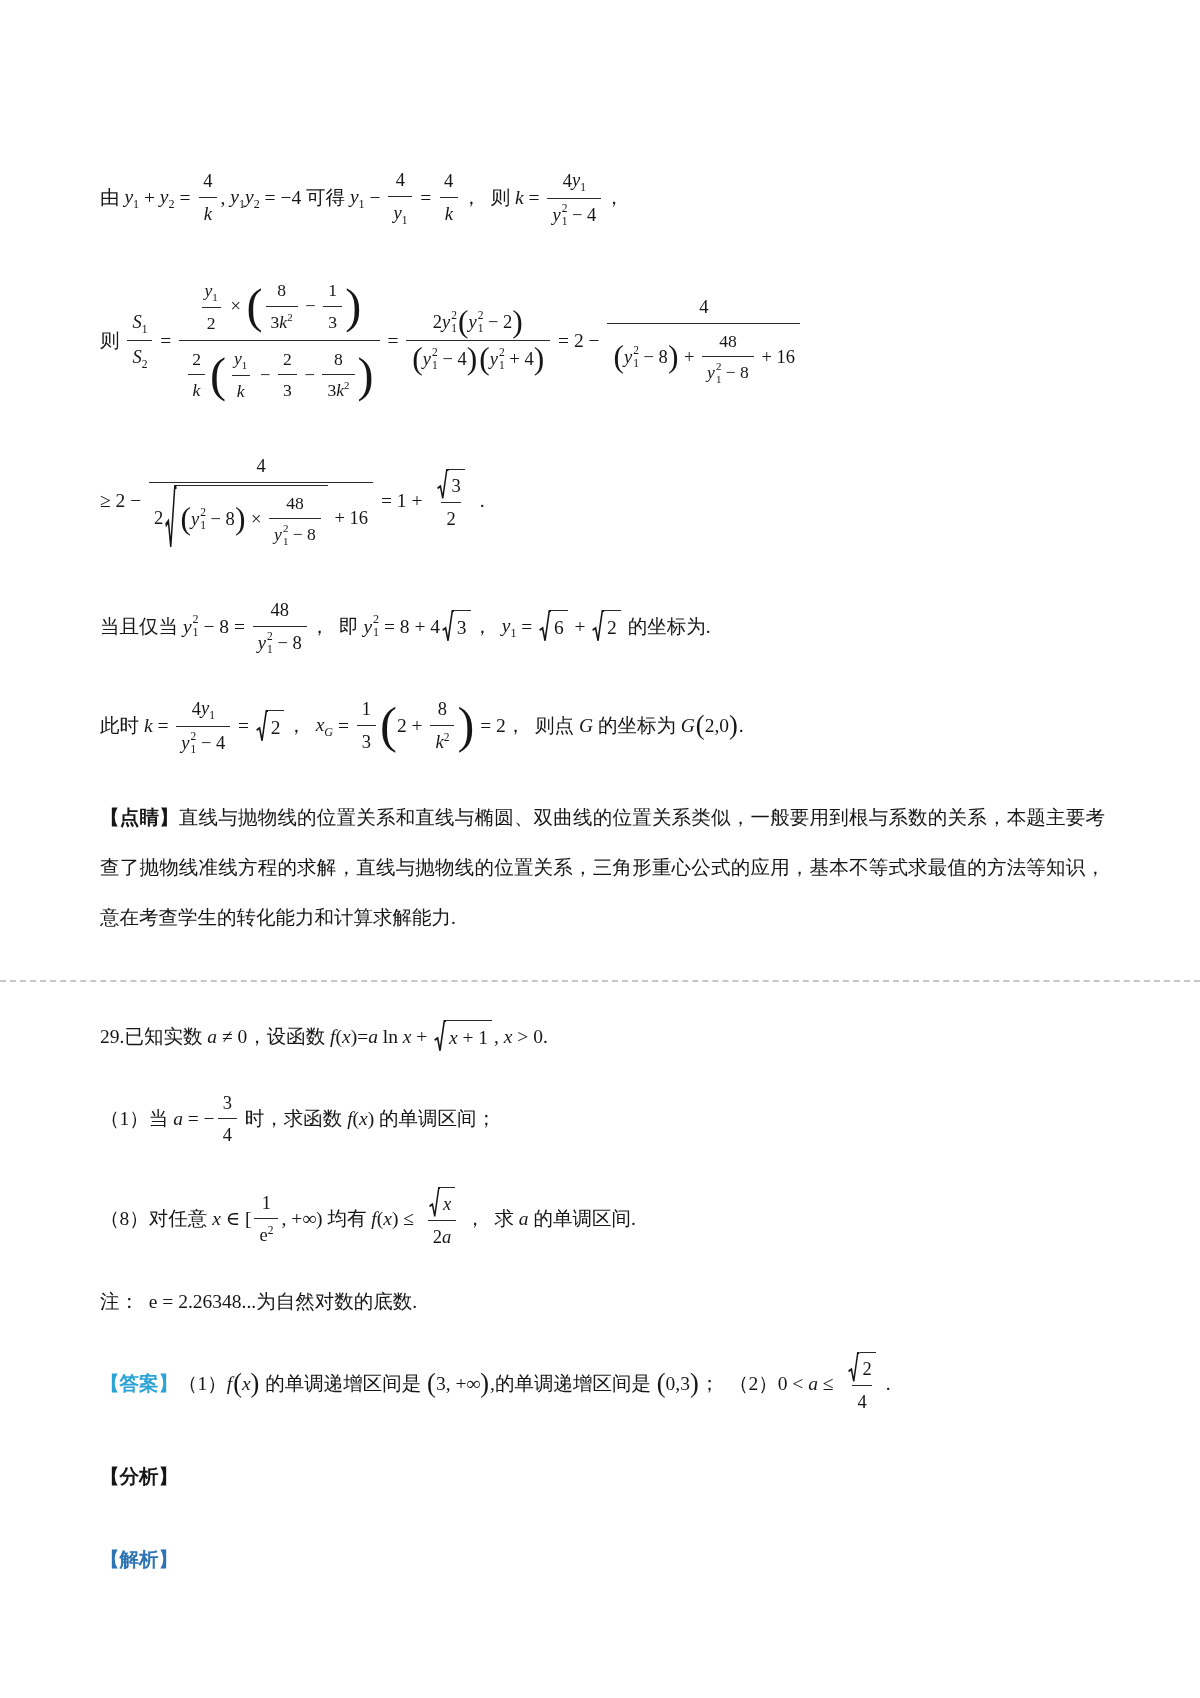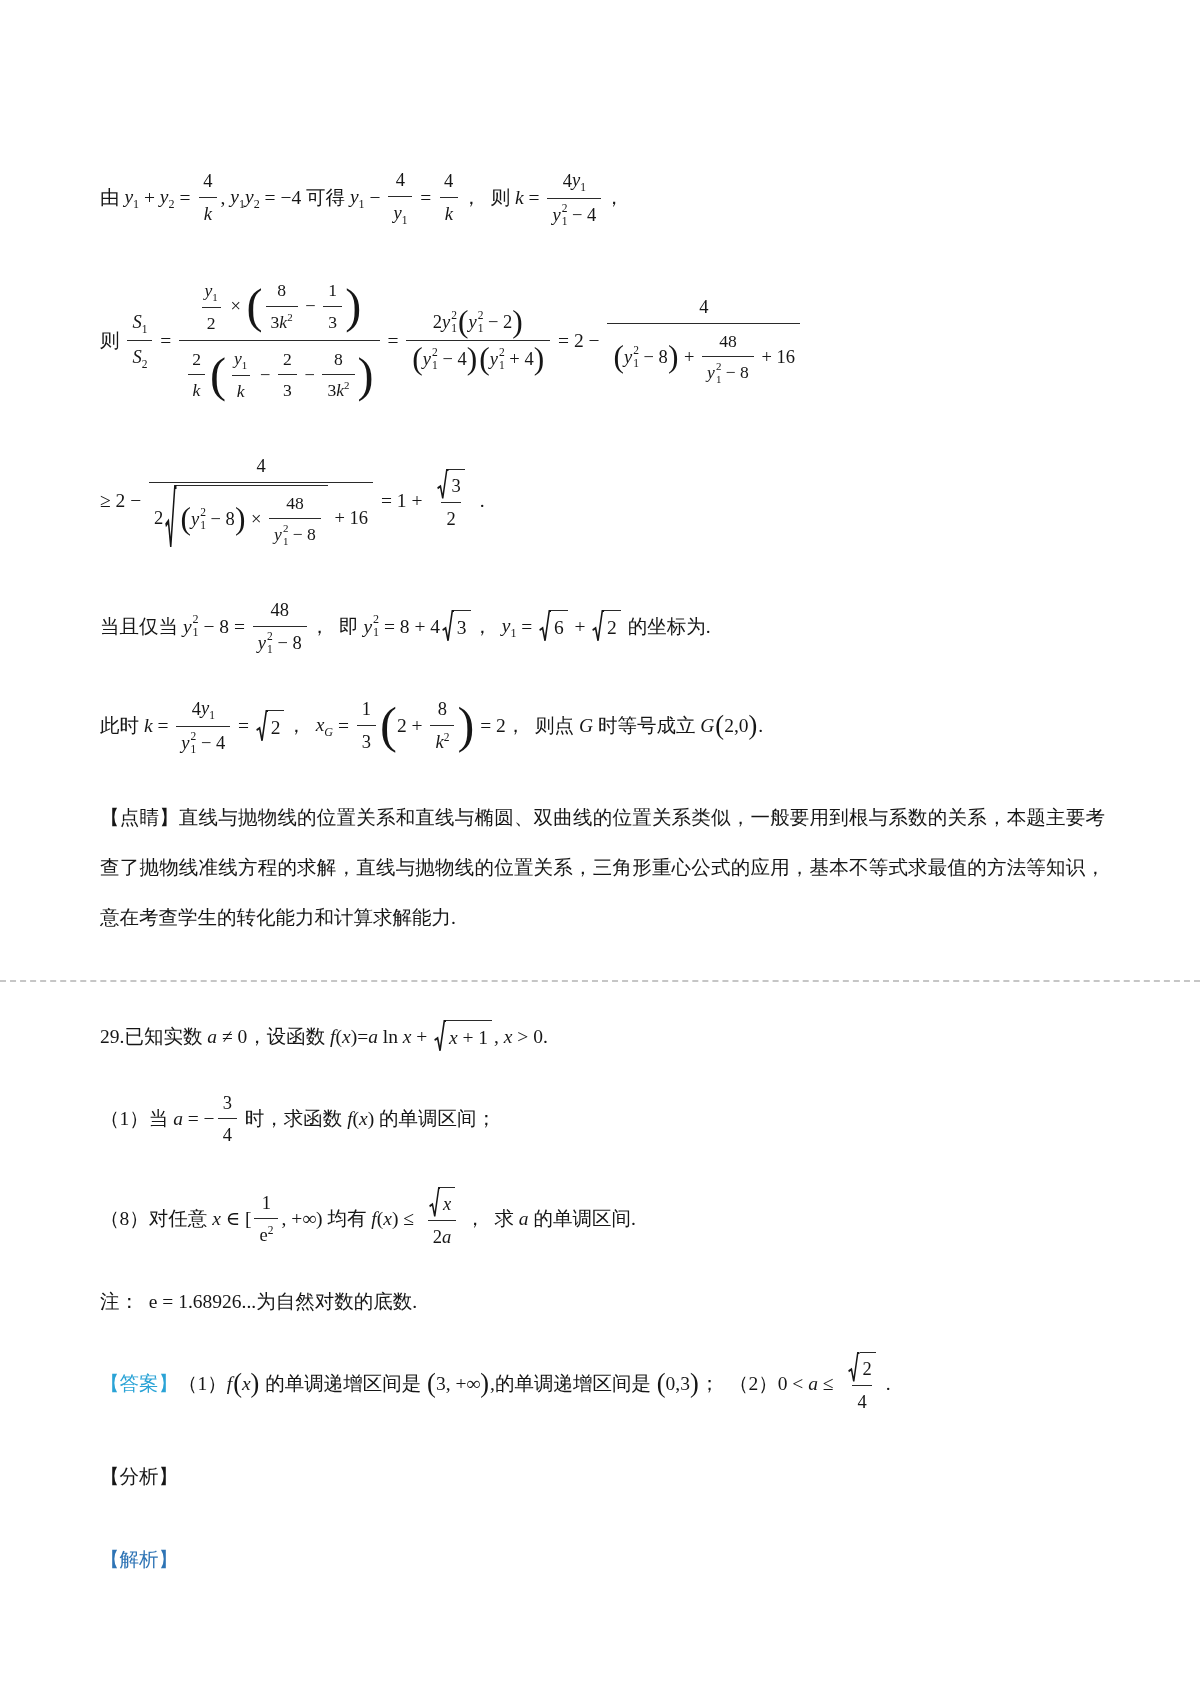--- a/index.html
+++ b/index.html
@@ -18,21 +18,21 @@
   .content{padding:130px 95px 60px 100px;}
   .para{margin:34px 0;}
   .para.roomy{margin:42px 0;}
   .eq{display:flex;align-items:center;flex-wrap:wrap;line-height:1.5;}
   .eq>span{white-space:pre-wrap;}
   .text{line-height:2.55;text-align:justify;}
   .text span{white-space:pre-wrap;}
   .cjk{font-style:normal;}
   .mi{font-style:italic;}
   .mn{font-style:normal;}
-  .lab{font-weight:normal;}
+  .lab{font-weight:bold;}
   .c-ans{color:var(--ans);}
   .c-jx{color:var(--jx);}
   .c-blk{color:var(--ink);}
   .bs{white-space:nowrap;display:inline-block;}
   .bs sub,.bs sup{font-size:0.62em;font-style:normal;}
   .bs sub.it{font-style:italic;}
   
   .frac{
     display:inline-flex;flex-direction:column;align-items:center;
     vertical-align:middle;font-size:0.95em;margin:0 3px;text-align:center;
@@ -211,21 +211,21 @@
             <path d="M1 25 L6 22.5 L10 38 L17 1.2 L20 1.2" stroke="currentColor" stroke-width="2.6" fill="none"></path>
           </svg><span class="radicand"><span class="mn">2</span></span></span>
         <span class="cjk">，  </span>
         <span class="bs"><span class="mi">x</span><sub class="it">G</sub></span>
         <span class="mn"> = </span>
         <span class="frac"><span class="num"><span class="mn">1</span></span><span class="den"><span class="mn">3</span></span></span>
         <span class="par"><span class="pg" style="font-size: 2.6em;">(</span><span class="pc"><span class="mn">2 + </span><span class="frac"><span class="num"><span class="mn">8</span></span><span class="den"><span class="bs"><span class="mi">k</span><sup>2</sup></span></span></span></span><span class="pg" style="font-size: 2.6em;">)</span></span>
         <span class="mn"> = 2</span>
         <span class="cjk">，  则点 </span>
         <span class="mi">G</span>
-        <span class="cjk"> 时等号成立 </span>
+        <span class="cjk"> 的坐标为 </span>
         <span class="mi">G</span>
         <span class="par"><span class="pg" style="font-size: 1.35em;">(</span><span class="pc"><span class="mn">2,0</span></span><span class="pg" style="font-size: 1.35em;">)</span></span>
         <span class="mn">.</span>
       </div>
 
     <p class="para text"><span class="lab c-blk">【点睛】</span><span class="cjk">直线与抛物线的位置关系和直线与椭圆、双曲线的位置关系类似，一般要用到根与系数的关系，本题主要考查了抛物线准线方程的求解，直线与抛物线的位置关系，三角形重心公式的应用，基本不等式求最值的方法等知识，意在考查学生的转化能力和计算求解能力.</span></p>
 
     <hr class="sep">
 
     <div class="para eq">
@@ -273,21 +273,21 @@
         <span class="mn">) ≤ </span>
         <span class="frac"><span class="num"><span class="sqrt"><svg class="radsvg" viewBox="0 0 20 40" preserveAspectRatio="none">
                 <path d="M1 25 L6 22.5 L10 38 L17 1.2 L20 1.2" stroke="currentColor" stroke-width="2.6" fill="none"></path>
               </svg><span class="radicand"><span class="mi">x</span></span></span></span><span class="den"><span class="mn">2</span><span class="mi">a</span></span></span>
         <span class="cjk">，  求 </span>
         <span class="mi">a</span>
         <span class="cjk"> 的单调区间.</span>
       </div>
     <div class="para eq">
         <span class="cjk">注：  </span>
-        <span class="mn">e = 1.68926...</span>
+        <span class="mn">e = 2.26348...</span>
         <span class="cjk">为自然对数的底数.</span>
       </div>
 
     <div class="para eq">
         <span class="lab c-ans">【答案】</span>
         <span class="cjk">（1）</span>
         <span class="mi">f</span>
         <span class="par"><span class="pg" style="font-size: 1.35em;">(</span><span class="pc"><span class="mi">x</span></span><span class="pg" style="font-size: 1.35em;">)</span></span>
         <span class="cjk"> 的单调递增区间是 </span>
         <span class="par"><span class="pg" style="font-size: 1.35em;">(</span><span class="pc"><span class="mn">3, +∞</span></span><span class="pg" style="font-size: 1.35em;">)</span></span>

